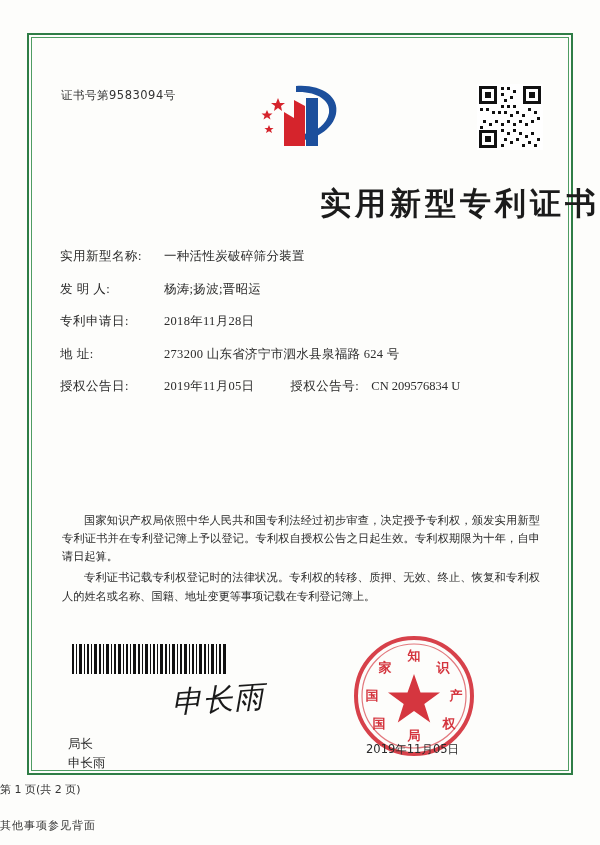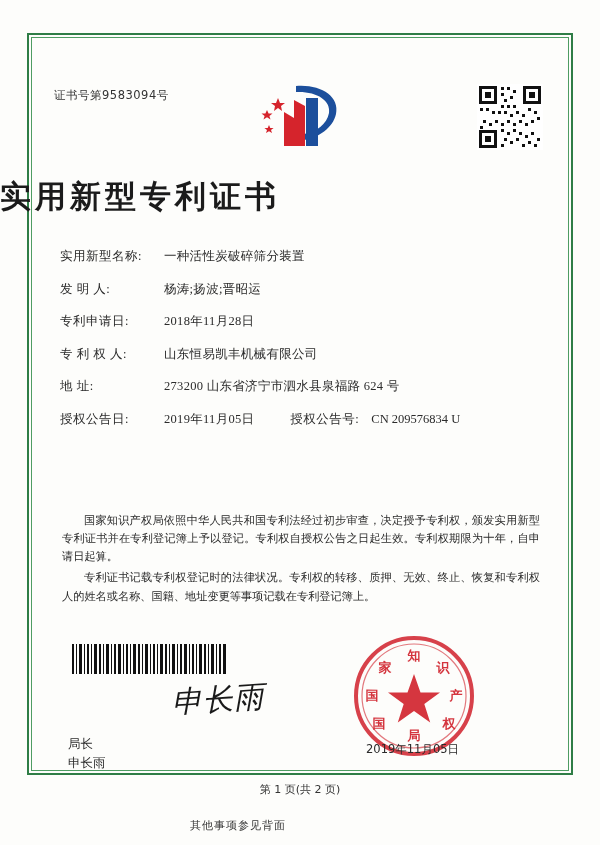--- a/index.html
+++ b/index.html
@@ -36,21 +36,21 @@
     position: absolute;
     left: 31px;
     top: 37px;
     width: 538px;
     height: 734px;
     border: 1px solid #4e9c62;
     box-sizing: border-box;
   }
   .cert-no {
     position: absolute;
-    left: 54px;
+    left: 61px;
     top: 88px;
     font-size: 11.5px;
     letter-spacing: 0.5px;
     color: #333;
     white-space: nowrap;
   }
   
   .logo {
     position: absolute;
     left: 248px;
@@ -62,23 +62,23 @@
   .qr {
     position: absolute;
     right: 57px;
     top: 84px;
     width: 66px;
     height: 66px;
   }
   .title {
     position: absolute;
     left: 0;
-    top: 176px;
+    top: 183px;
     width: 600px;
-    text-align: left;
+    text-align: right;
     font-family: "DejaVu Serif", "Liberation Serif", serif;
     font-size: 31px;
     font-weight: bold;
     letter-spacing: 4px;
     color: #1b1b1b;
   }
   .fields {
     position: absolute;
     left: 60px;
     top: 248px;
@@ -163,30 +163,29 @@
     left: 366px;
     top: 742px;
     font-size: 11.5px;
     color: #2b2b2b;
   }
   .page-no {
     position: absolute;
     left: 0;
     top: 782px;
     width: 600px;
-    text-align: center;
+    text-align: left;
     font-size: 11px;
     color: #333;
   }
   .footer-note {
     position: absolute;
     left: 0;
     top: 818px;
     width: 476px;
-    text-align: center;
     font-size: 11px;
     color: #333;
     letter-spacing: 1px;
   }
 </style>
 </head>
 <body>
 
 <div class="page">
 
@@ -279,24 +278,20 @@
     </div>
     <div class="field-row">
       <span class="field-label">发 明 人:</span>
       <span class="field-value">杨涛;扬波;晋昭运</span>
     </div>
     <div class="field-row">
       <span class="field-label">专利申请日:</span>
       <span class="field-value">2018年11月28日</span>
     </div>
     <div class="field-row">
-      <span class="field-label">专 利 权 人:</span>
-      <span class="field-value">山东恒易凯丰机械有限公司</span>
-    </div>
-    <div class="field-row">
       <span class="field-label">地 址:</span>
       <span class="field-value">273200 山东省济宁市泗水县泉福路 624 号</span>
     </div>
     <div class="field-row dual">
       <span class="field-label">授权公告日:</span>
       <span class="field-value">2019年11月05日</span>
       <span class="field-label2">授权公告号:</span>
       <span class="field-value2">CN 209576834 U</span>
     </div>
   </div>

